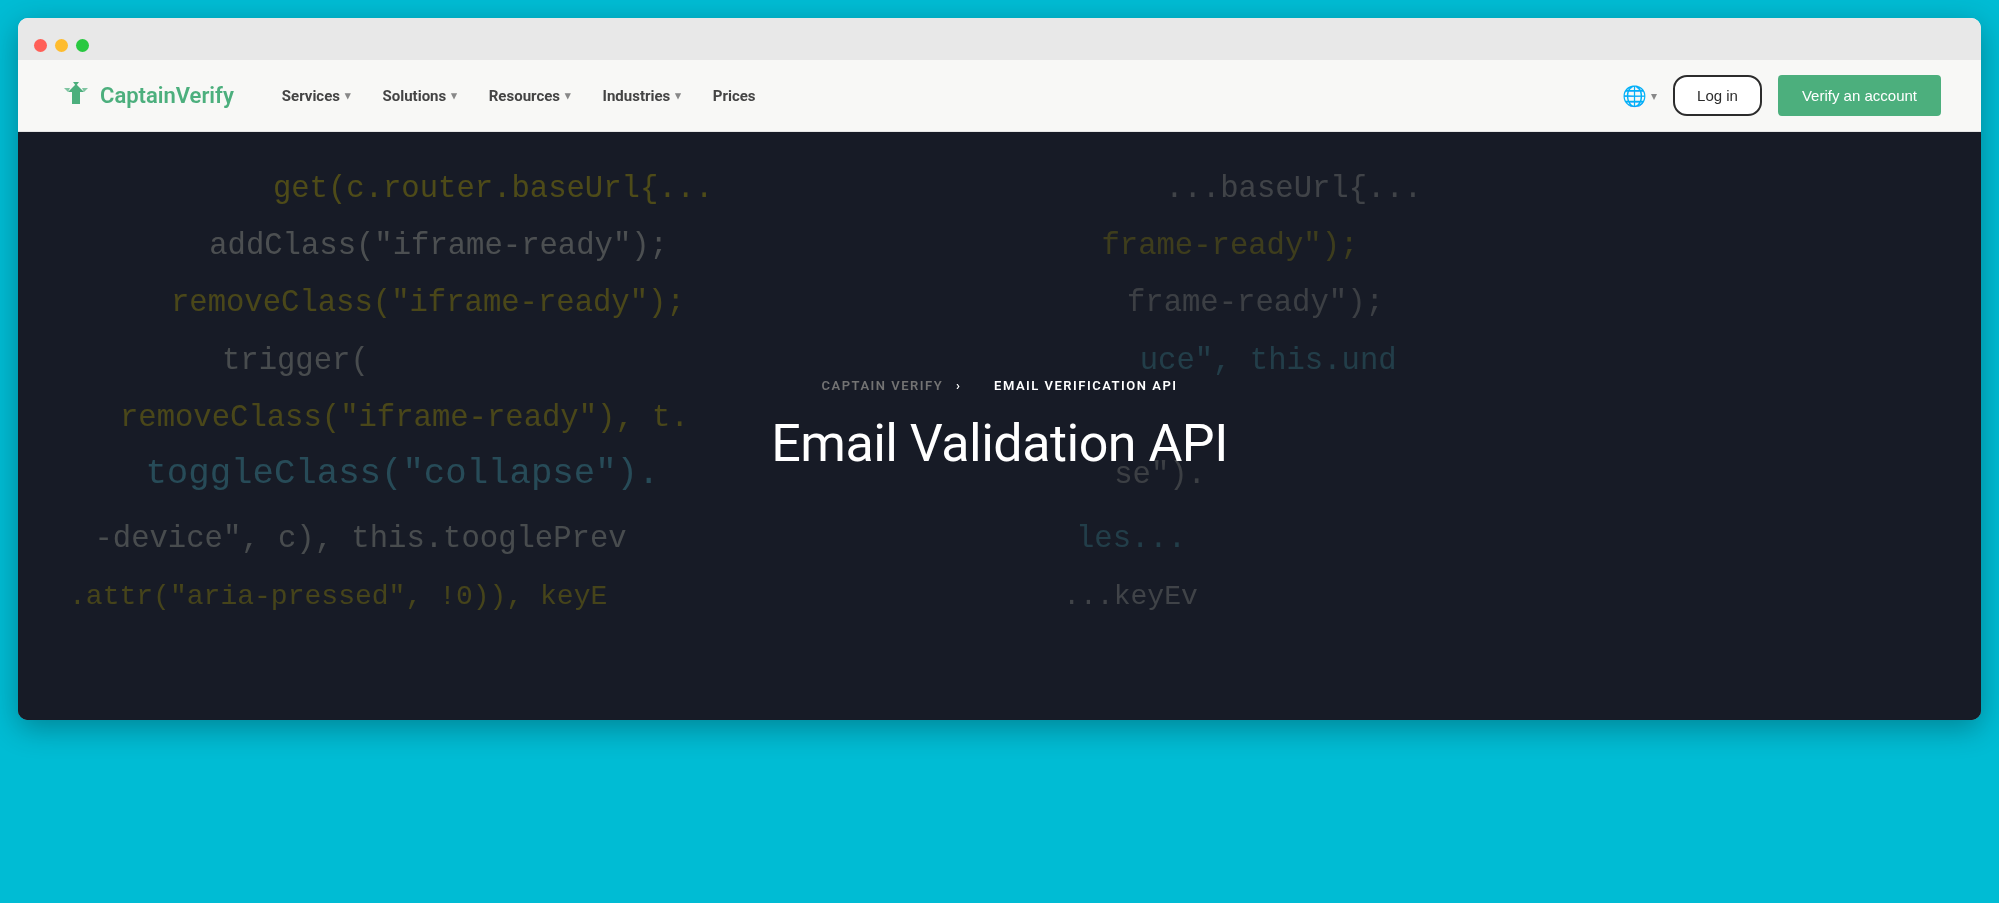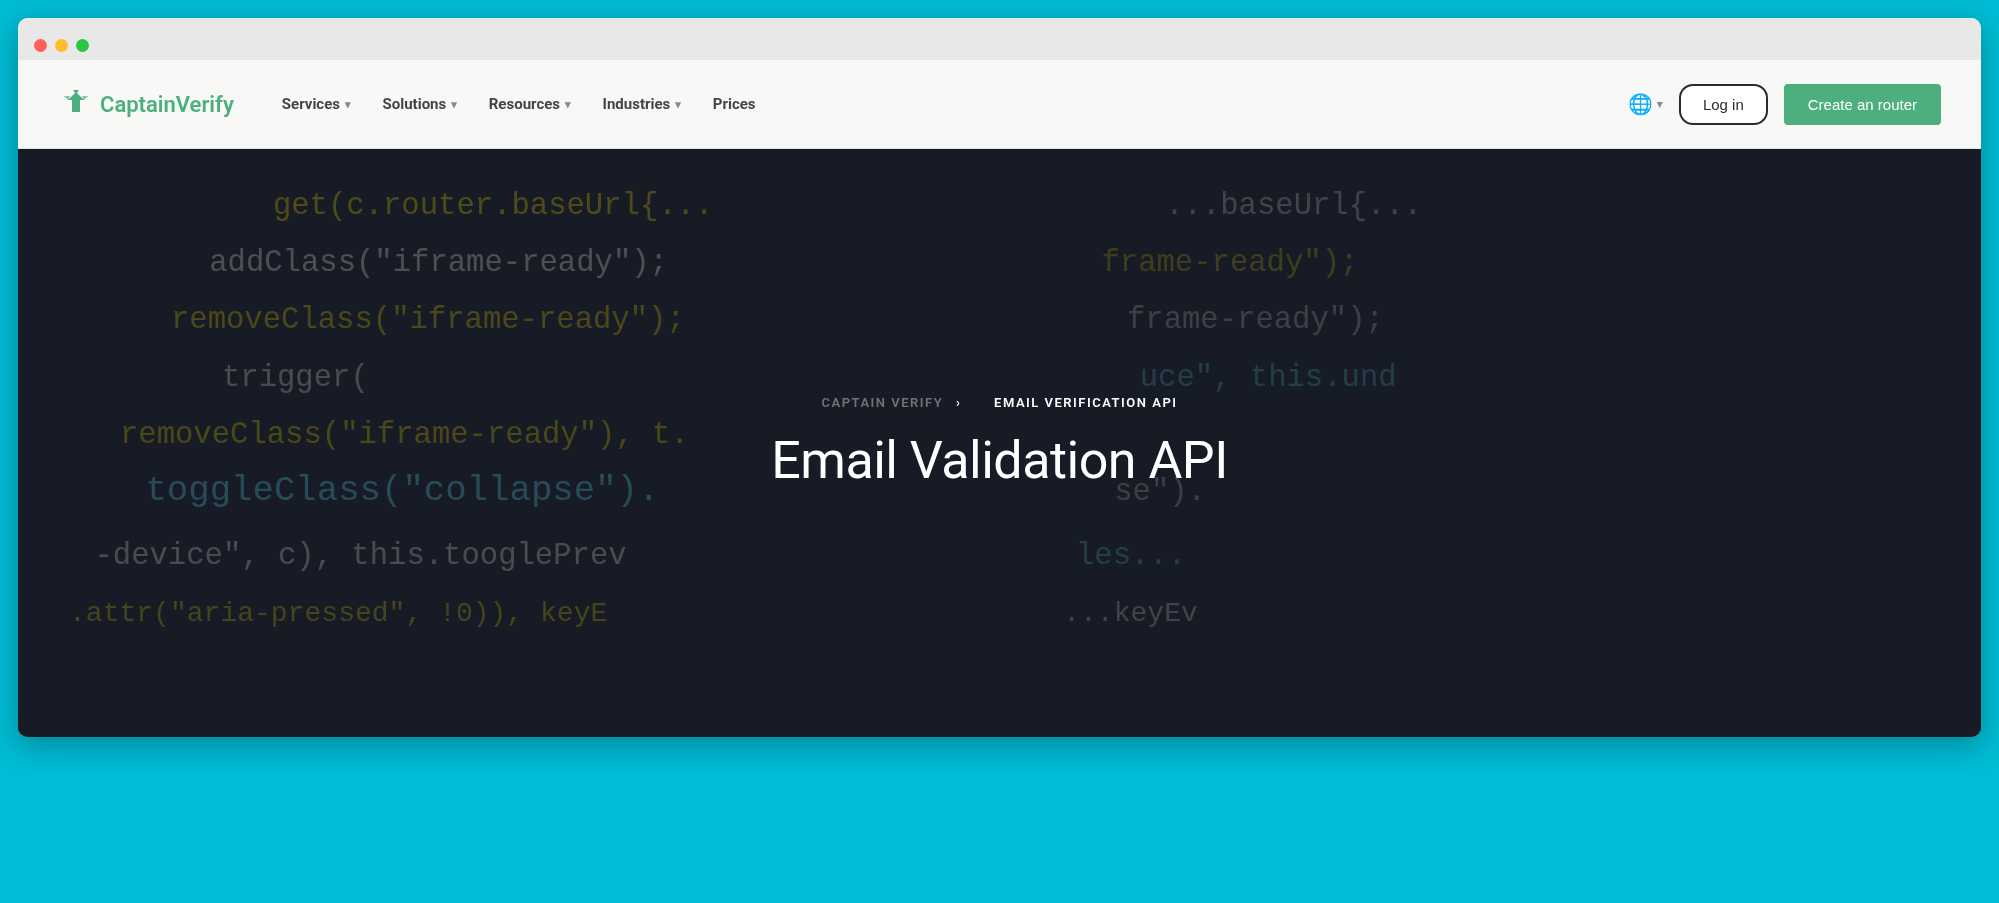--- a/index.html
+++ b/index.html
@@ -34,21 +34,21 @@
       display: inline-block;
     }
     .traffic-light.red { background: #ff5f57; }
     .traffic-light.yellow { background: #febc2e; }
     .traffic-light.green { background: #28c840; }
 
     
     .navbar {
       background: #f8f8f6;
       padding: 0 40px;
-      height: 89px;
+      height: 72px;
       display: flex;
       align-items: center;
       justify-content: space-between;
       border-bottom: 1px solid #e5e5e5;
     }
 
     .navbar-left {
       display: flex;
       align-items: center;
       gap: 48px;
@@ -261,21 +261,21 @@
         </li>
       </ul>
     </div>
 
     <div class="navbar-right">
       <button class="lang-btn">
         <span class="globe-icon">🌐</span>
         <span style="font-size:12px;color:#888;">▾</span>
       </button>
       <button class="btn-login">Log in</button>
-      <button class="btn-create">Create an router</button>
+      <button class="btn-create">Verify an account</button>
     </div>
   </nav>
 
   <section class="hero">
     <div class="hero-bg">
 
       <svg width="100%" height="100%" viewBox="0 0 1540 480" preserveAspectRatio="xMidYMid slice" xmlns="http://www.w3.org/2000/svg">
         <rect width="1540" height="480" fill="#1c1e2a"></rect>
 
         <text x="200" y="60" font-family="Courier New, monospace" font-size="24" fill="#c8b400" opacity="0.7">get(c.router.baseUrl{...</text>

